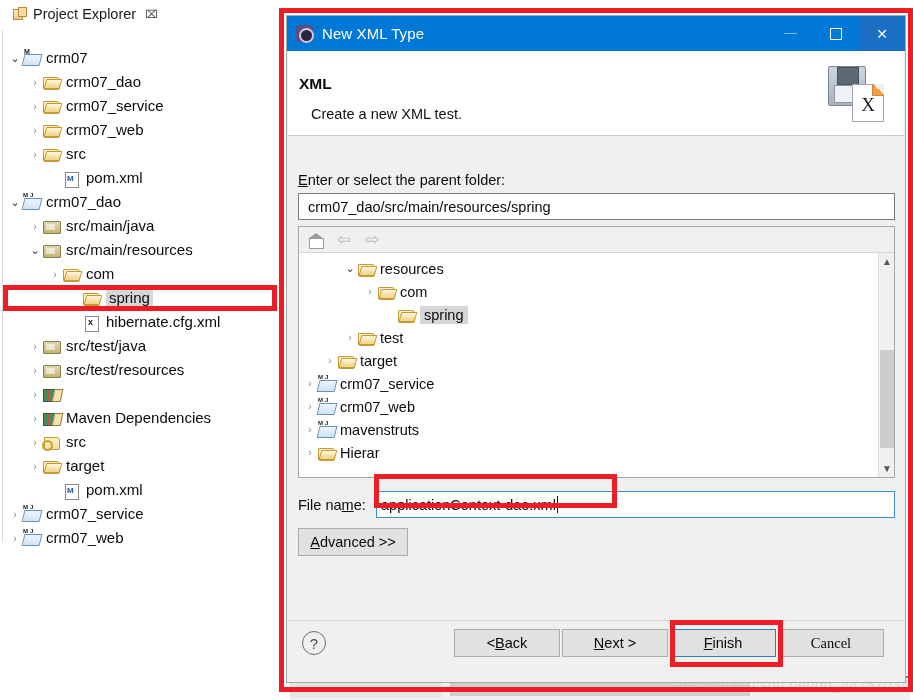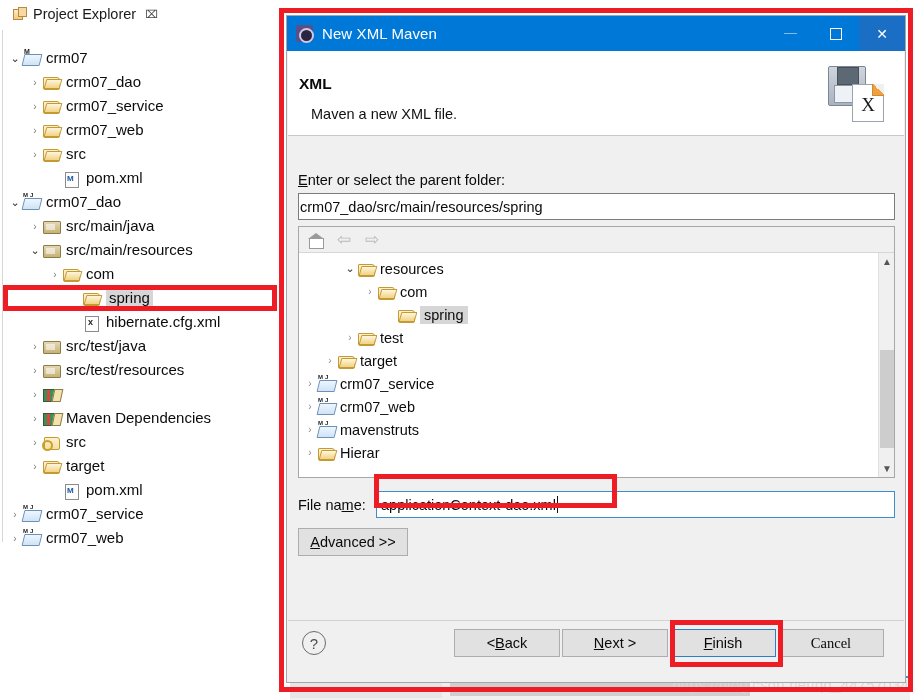--- a/index.html
+++ b/index.html
@@ -242,21 +242,21 @@
   .dlg-body { position: absolute; left: 1px; top: 120px; right: 1px; bottom: 62px;
     background: #f0f0f0; }
 
   .lbl-parent {
     position: absolute; left: 10px; top: 36px; font-size: 14.5px; color: #0a0a0a;
   }
   .lbl-parent u { text-decoration: underline; }
   .path-input {
     position: absolute; left: 10px; top: 57px; width: 597px; height: 27px;
     background: #ffffff; border: 1px solid #7b7b7b;
-    display: flex; align-items: center; padding-left: 1px;
+    display: flex; align-items: center; padding-left: 9px;
     font-size: 14.5px; color: #0a0a0a;
   }
   .tree-box {
     position: absolute; left: 10px; top: 90px; width: 597px; height: 252px;
     background: #ffffff; border: 1px solid #a7a7a7;
   }
   .tree-toolbar {
     position: absolute; left: 0; top: 0; right: 0; height: 26px;
     background: #f0f0f0; border-bottom: 1px solid #d6d6d6;
     display: flex; align-items: center; gap: 10px; padding-left: 8px;
@@ -483,35 +483,35 @@
   <div class="ide-bottom">
     <div class="seg1"></div>
     <div class="seg2"></div>
   </div>
   <div class="watermark">https://blog.csdn.net/qq_44757034</div>
 
   <div class="dialog">
 
     <div class="titlebar">
       <span class="title-icon"></span>
-      <span class="title-text">New XML Maven</span>
+      <span class="title-text">New XML Type</span>
       <span class="tb-btns">
         <span class="tb-btn">
             <i class="tb-min"></i>
           </span>
         <span class="tb-btn">
             <i class="tb-max"></i>
           </span>
         <span class="tb-btn close">✕</span>
       </span>
     </div>
 
     <div class="dlg-head">
       <h1>XML</h1>
-      <div class="sub">Maven a new XML file.</div>
+      <div class="sub">Create a new XML test.</div>
       <div class="head-img">
         <span class="floppy"></span>
         <span class="xdoc">
           <span class="xl">X</span>
         </span>
       </div>
     </div>
 
     <div class="dlg-body">
 

